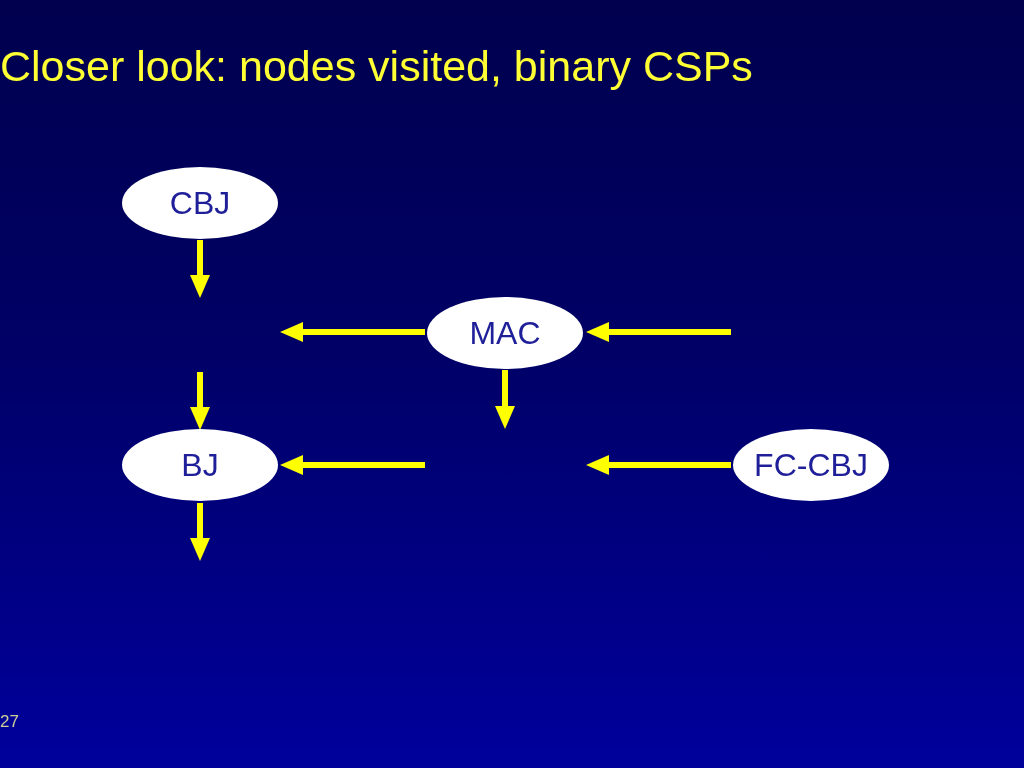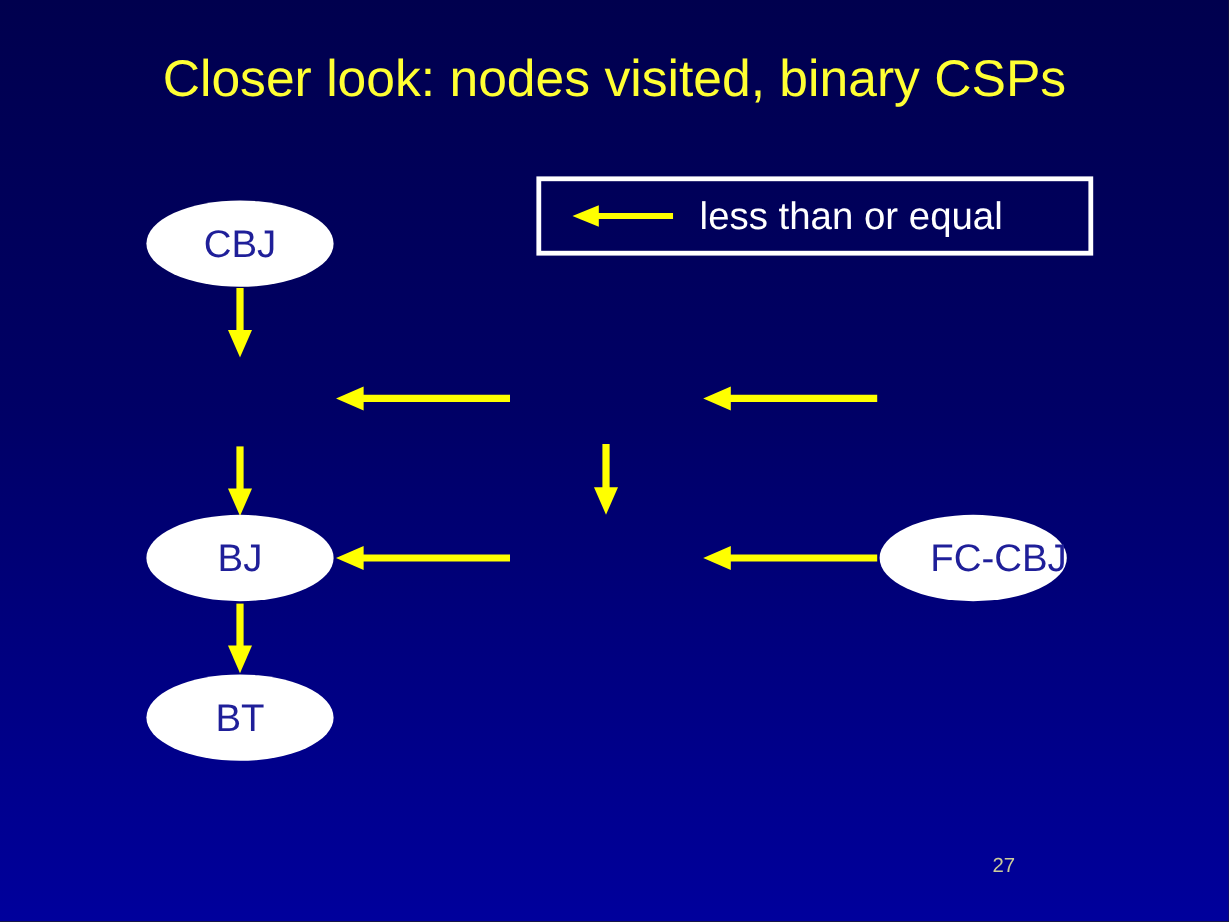--- a/index.html
+++ b/index.html
@@ -13,21 +13,21 @@
     width: 1024px;
     height: 768px;
     overflow: hidden;
     background: linear-gradient(180deg, #00004e 0%, #000066 45%, #00009c 100%);
   }
   .slide-title {
     position: absolute;
     top: 42px;
     left: 0;
     width: 1024px;
-    text-align: center;
+    text-align: left;
     color: #ffff33;
     font-size: 43px;
     letter-spacing: 0px;
     white-space: nowrap;
   }
   .legend-box {
     position: absolute;
     left: 447px;
     top: 147px;
     width: 430px;
@@ -64,41 +64,34 @@
     position: absolute;
     left: 0;
     top: 0;
     width: 1024px;
     height: 768px;
     pointer-events: none;
   }
   .page-number {
     position: absolute;
     top: 712px;
-    left: 14px;
+    left: 0;
     width: 832px;
-    text-align: right;
+    text-align: left;
     color: #cccc99;
     font-size: 17px;
   }
 </style>
 </head>
 <body>
 
 <div class="slide">
 
   <div class="slide-title">Closer look: nodes visited, binary CSPs</div>
 
-  <div class="legend-box">
-    <svg width="84" height="20" viewBox="0 0 84 20">
-      <line x1="20" y1="10" x2="84" y2="10" stroke="#ffff00" stroke-width="5"></line>
-      <polygon points="0,10 22,1 22,19" fill="#ffff00"></polygon>
-    </svg>
-    <span class="legend-label">less than or equal</span>
-  </div>
 
   <svg class="edges-layer" width="1024" height="768" viewBox="0 0 1024 768">
 
     <g>
       <line x1="200" y1="240" x2="200" y2="277" stroke="#ffff00" stroke-width="6"></line>
       <polygon points="200,298 190,275 210,275" fill="#ffff00"></polygon>
     </g>
 
     <g>
       <line x1="425" y1="332" x2="301" y2="332" stroke="#ffff00" stroke-width="6"></line>
@@ -134,30 +127,30 @@
       <line x1="200" y1="503" x2="200" y2="540" stroke="#ffff00" stroke-width="6"></line>
       <polygon points="200,561 190,538 210,538" fill="#ffff00"></polygon>
     </g>
   </svg>
 
   <div class="node" style="left:122px; top:167px;">
     <span><span>CBJ</span><sub></sub></span>
   </div>
 
 
+  <div class="node" style="left:427px; top:297px;">
+    <span><span>MAC</span><sub></sub></span>
+  </div>
 
 
   <div class="node" style="left:122px; top:429px;">
     <span><span>BJ</span><sub></sub></span>
   </div>
 
 
-  <div class="node" style="left:733px; top:429px;justify-content:flex-end;">
+  <div class="node" style="left:733px; top:429px;">
     <span><span>FC-CBJ</span><sub></sub></span>
   </div>
 
-  <div class="node" style="left:122px; top:562px;">
-    <span><span>BT</span><sub></sub></span>
-  </div>
 
   <div class="page-number">27</div>
 
 </div>
 
 </body></html>

